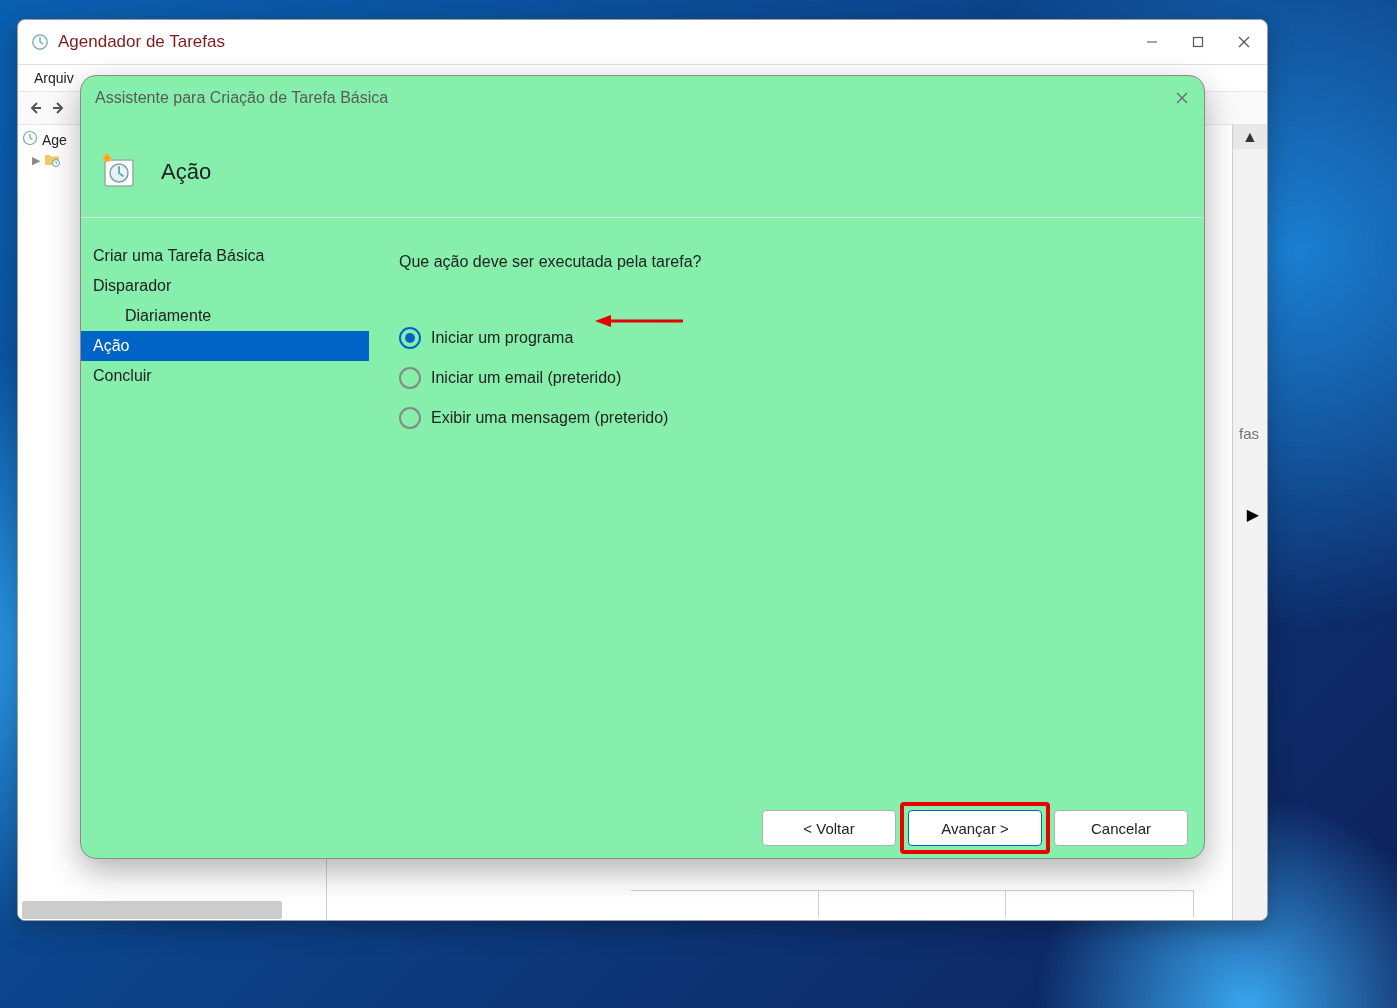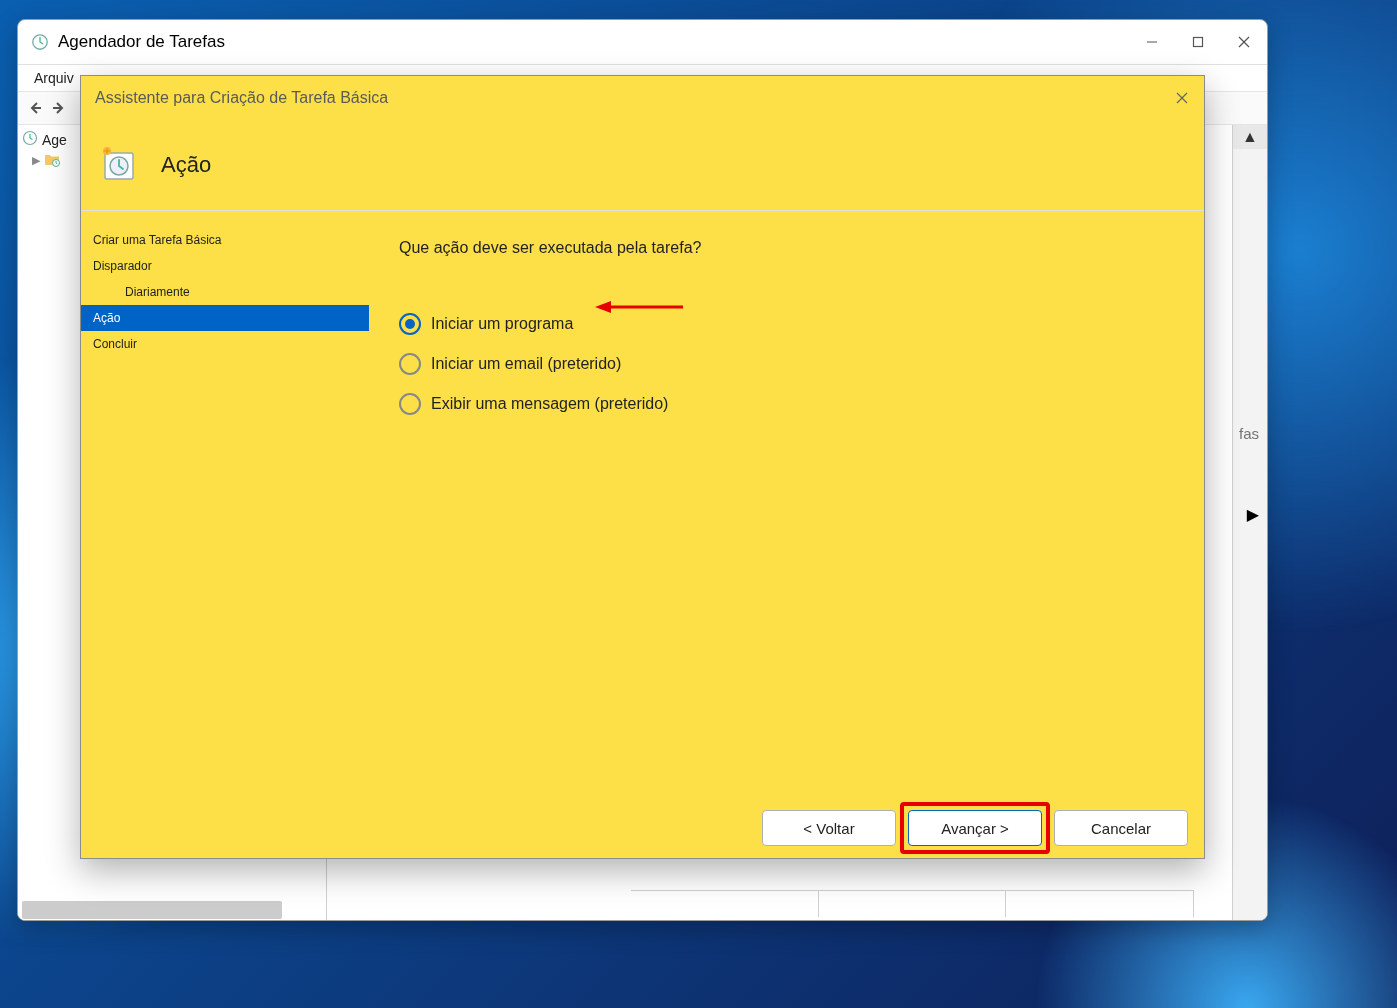--- a/index.html
+++ b/index.html
@@ -33,21 +33,21 @@
     border: 1px solid #9c9c9c;
     border-radius: 8px;
     box-shadow: 0 8px 24px rgba(0,0,0,0.25);
     overflow: hidden;
   }
   .parent-titlebar {
     height: 44px;
     display: flex;
     align-items: center;
     padding: 0 12px;
-    color: #000000;
+    color: #7f1d1d;
     font-size: 17px;
     border-bottom: 1px solid #e0e0e0;
     position: relative;
   }
   .parent-titlebar .clock-icon-wrap {
     width: 20px; height: 20px; margin-right: 8px;
     display:flex;align-items:center;justify-content:center;
   }
   .window-controls {
     position: absolute;
@@ -134,27 +134,28 @@
     font-size:15px; color:#737373; text-align:left; overflow:hidden;
   }
 
   
   .dialog {
     position: absolute;
     left: 80px;
     top: 75px;
     width: 1123px;
     height: 782px;
-    background: #fde047;
+    background: #86efac;
     border: 1px solid #8c8c8c;
-    border-radius: 0;
+    border-radius: 16px;
     box-shadow: 0 12px 32px rgba(0,0,0,0.3);
     display: flex;
     flex-direction: column;
     overflow: hidden;
+    gap: 7px;
   }
   .dialog-titlebar {
     height: 44px;
     display:flex; align-items:center;
     padding: 0 14px;
     font-size: 16px;
     color:#5a5a5a;
     position:relative;
   }
   .dialog-close {
@@ -180,21 +181,21 @@
   .dialog-body {
     flex:1;
     display:flex;
   }
   .dialog-nav {
     width: 288px;
     padding-top: 16px;
   }
   .nav-item {
     padding: 6px 12px;
-    font-size: 12px;
+    font-size: 16px;
     color: #222;
   }
   .nav-item.sub { padding-left: 44px; }
   .nav-item.active {
     background: #0063c6;
     color: #fff;
   }
   .dialog-main {
     flex:1;
     padding: 28px 30px 20px 30px;

